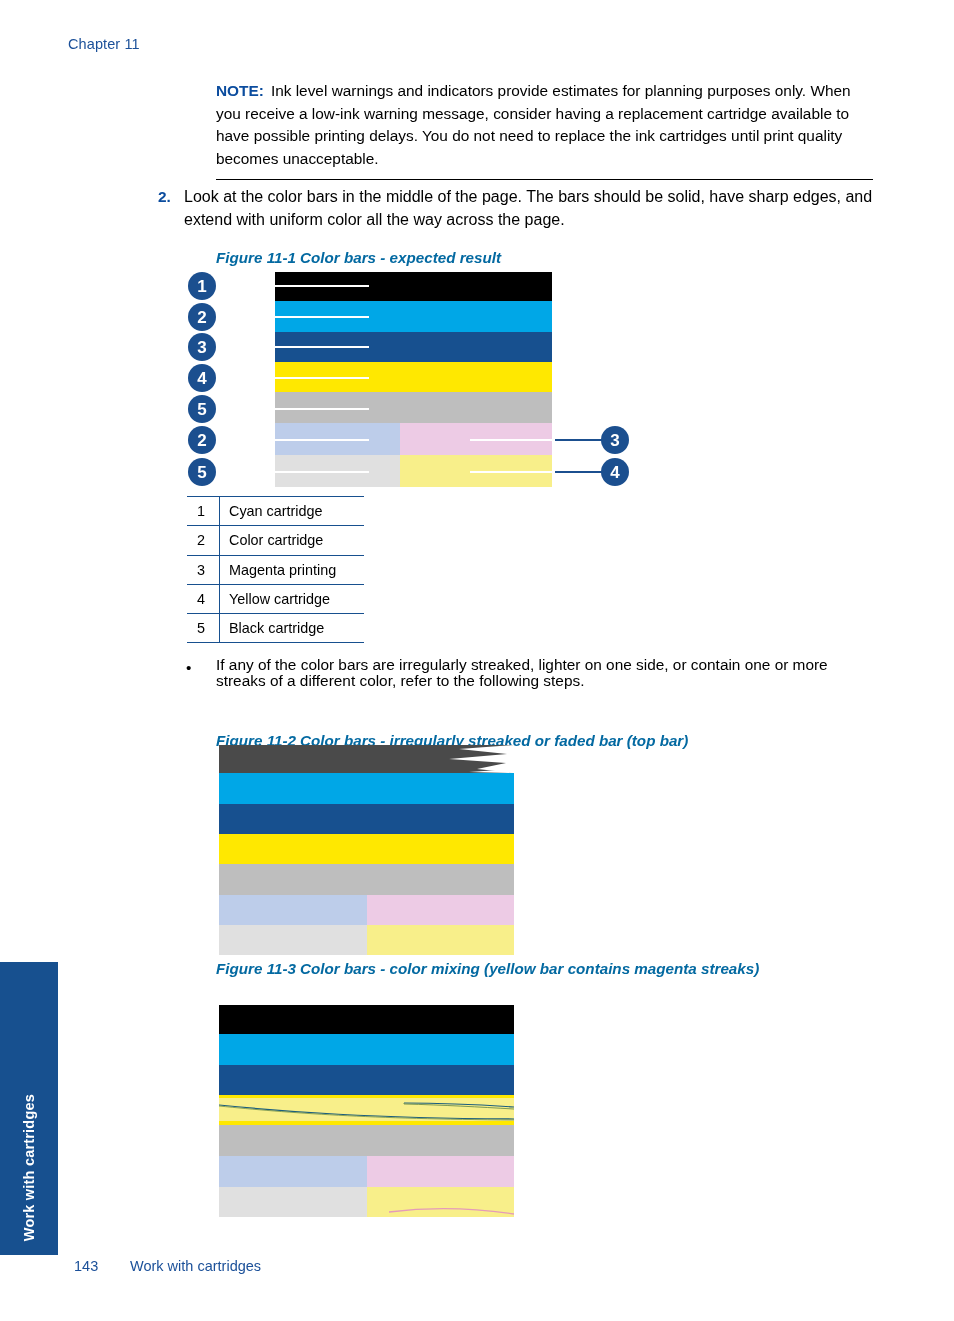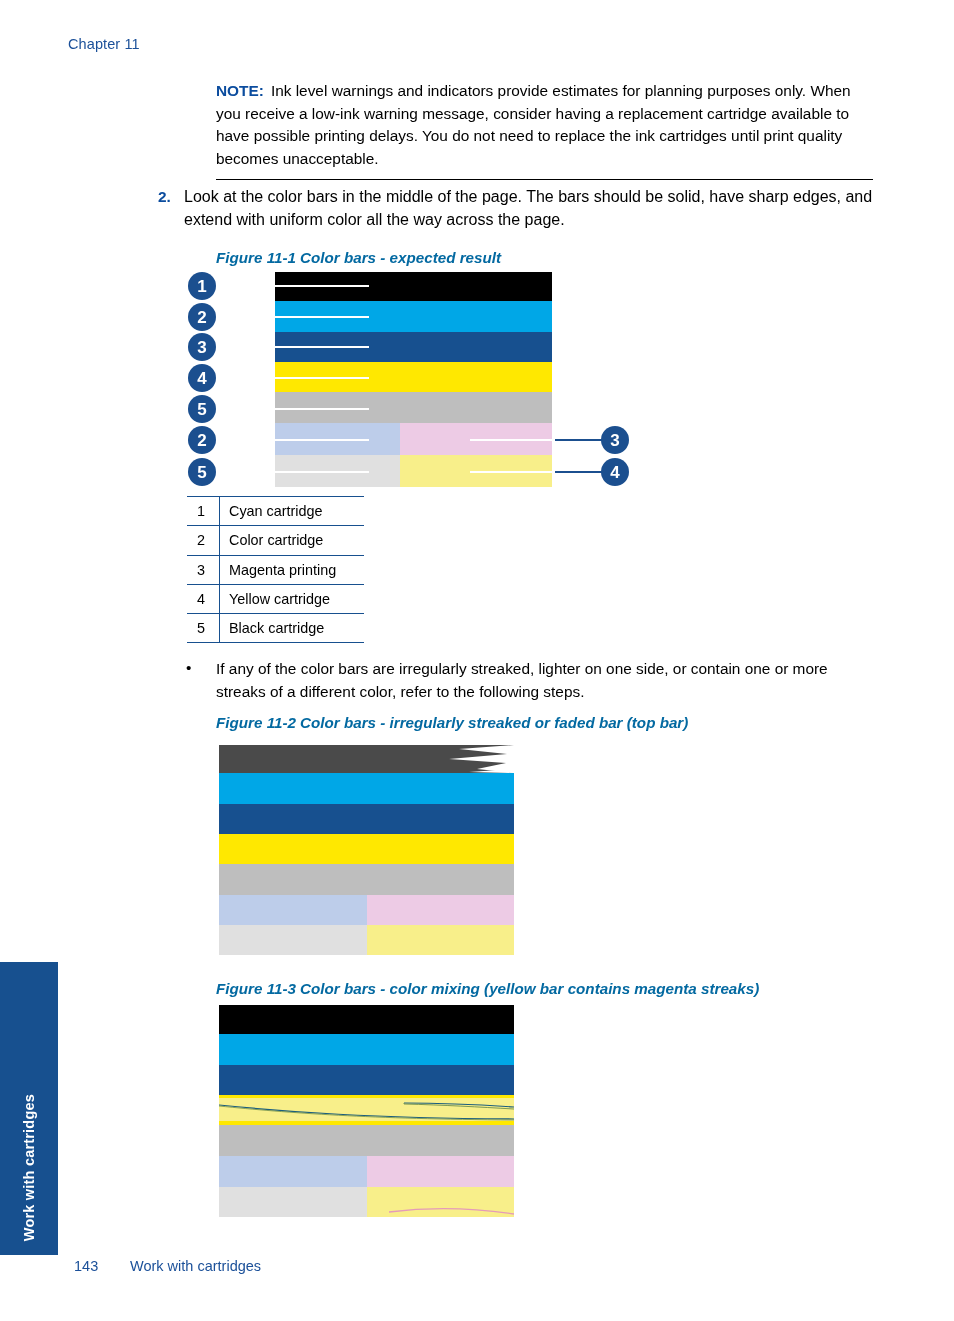--- a/index.html
+++ b/index.html
@@ -91,22 +91,22 @@
 
   
   .fig-caption {
     position: absolute;
     font-weight: bold;
     font-size: 15.2px;
     color: #0369a1;
     font-style: italic;
   }
   #fig1-caption { left: 216px; top: 249px; }
-  #fig2-caption { left: 216px; top: 714px; text-align: center; }
-  #fig3-caption { left: 216px; top: 980px; }
+  #fig2-caption { left: 216px; top: 732px; text-align: center; }
+  #fig3-caption { left: 216px; top: 960px; }
 
   
   .fig1 {
     position: absolute;
     left: 185px;
     top: 272px;
     width: 455px;
     height: 215px;
   }
   .fig1-bars {
@@ -183,21 +183,21 @@
     display: flex;
   }
   .bullet-dot {
     width: 30px;
     flex: 0 0 30px;
     font-size: 15.4px;
     line-height: 22.7px;
   }
   .bullet-text {
     font-size: 15.4px;
-    line-height: 23px;
+    line-height: 16px;
   }
 
   
   .fig-bars {
     position: absolute;
     width: 295px;
   }
   #fig2-bars { left: 219px; top: 745px; height: 210px; }
   #fig3-bars { left: 219px; top: 1005px; height: 212px; }
 

